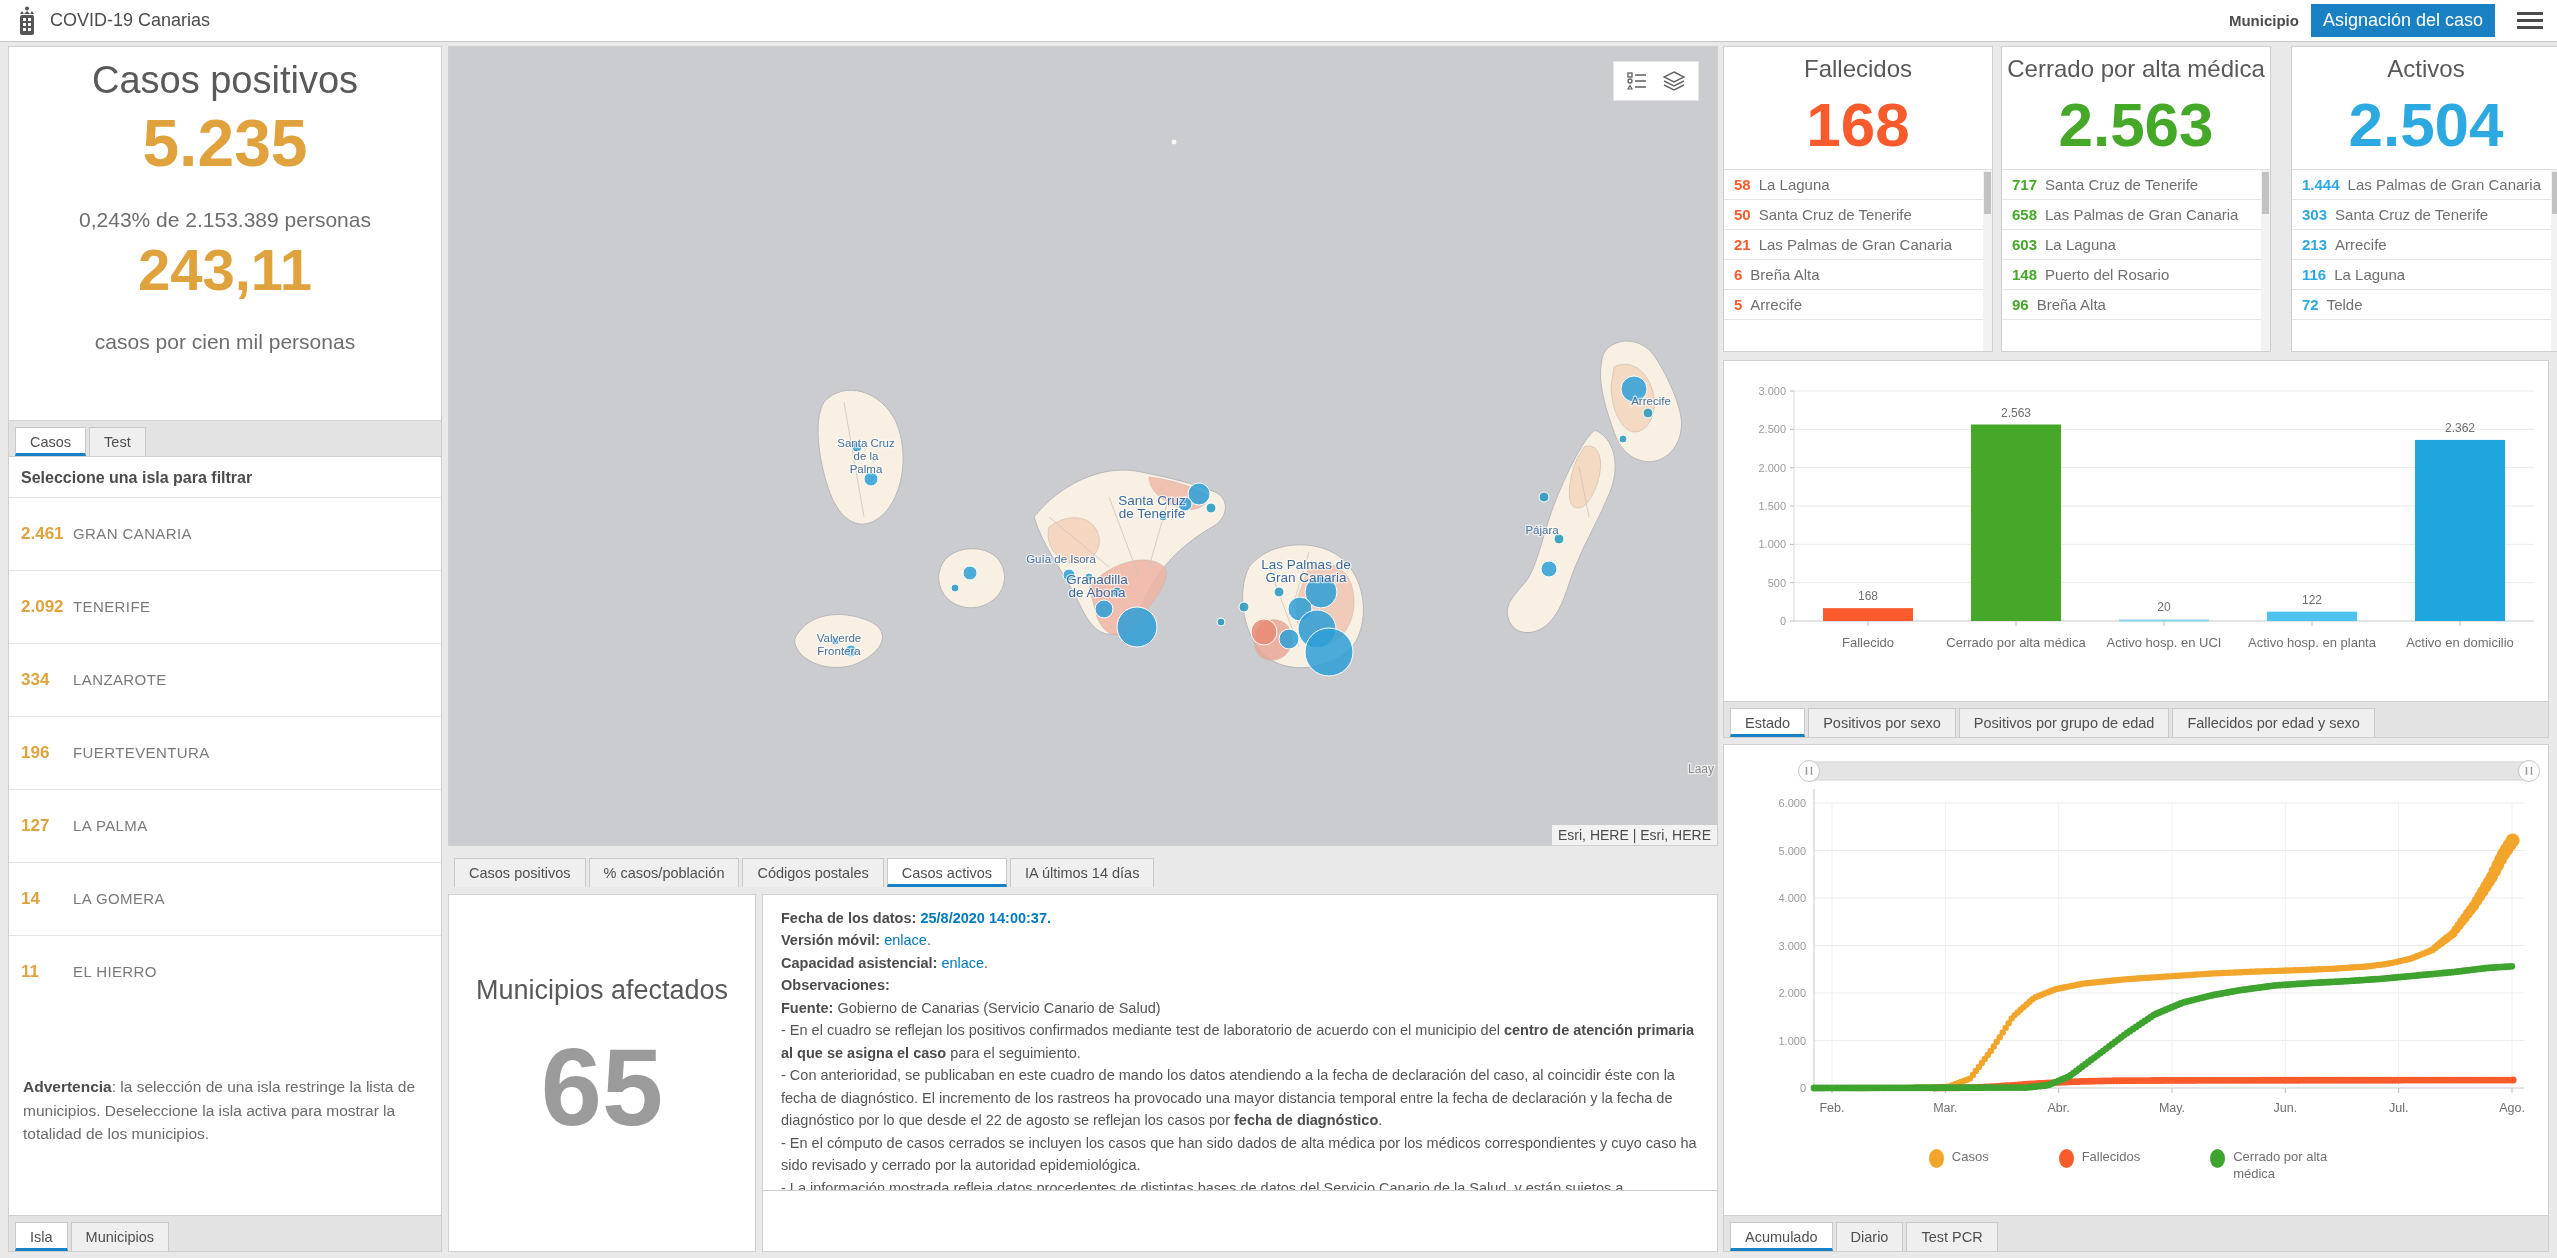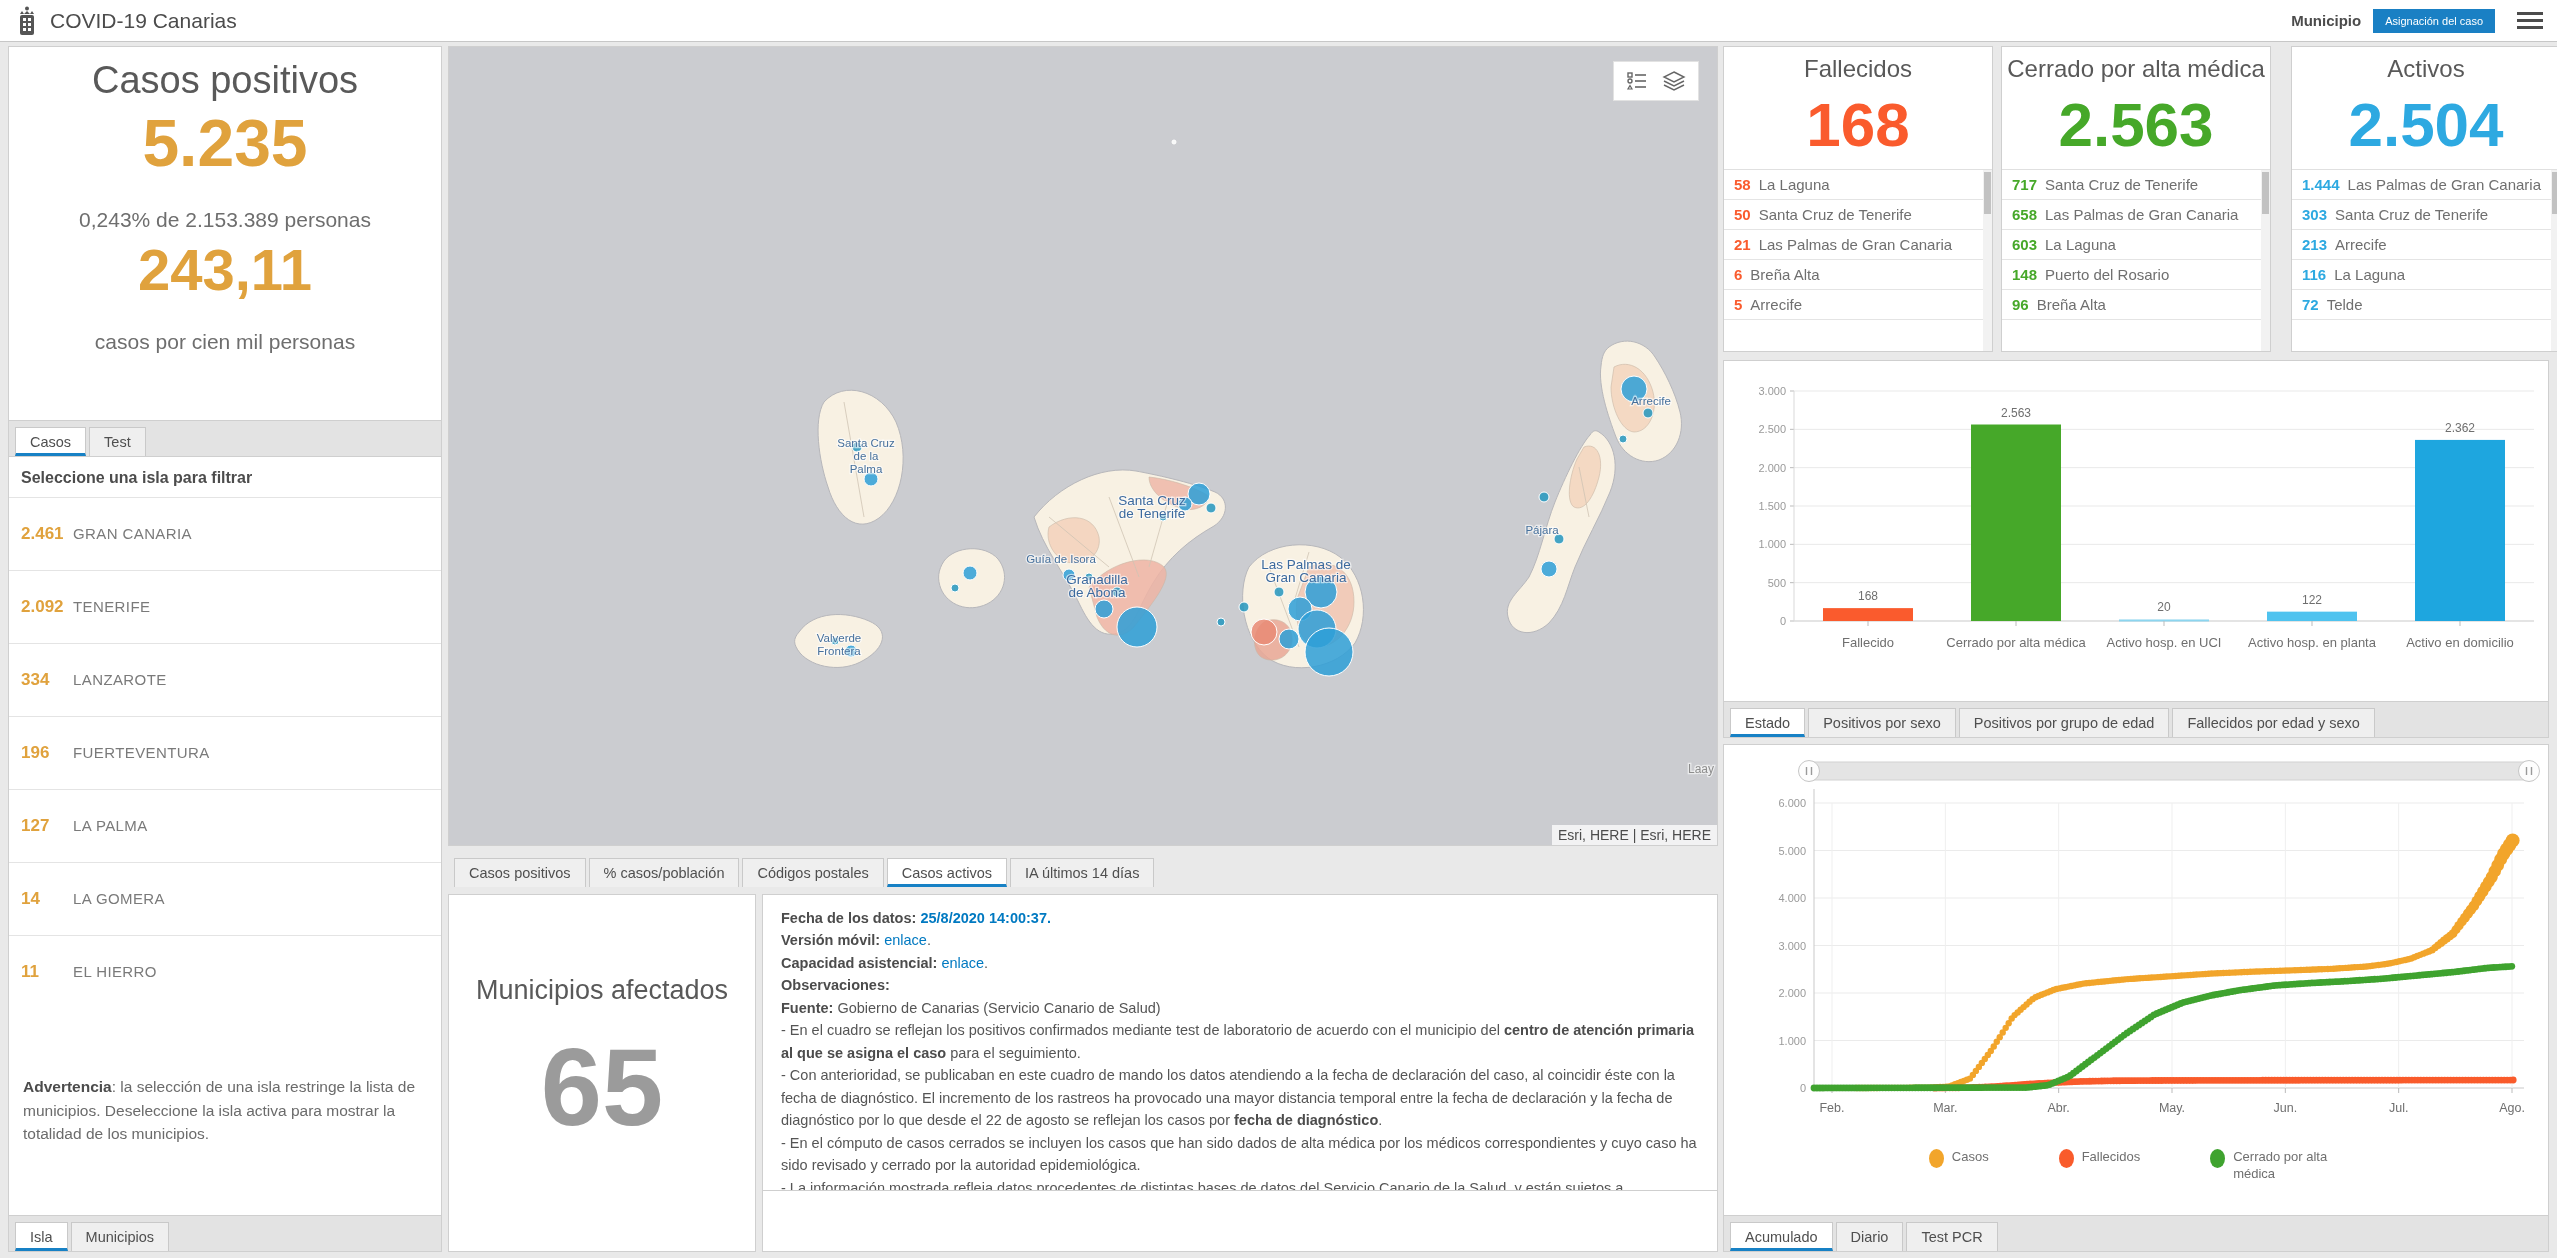--- a/index.html
+++ b/index.html
@@ -7,24 +7,24 @@
   body {
     position:relative; background:#e9e9e9;
     font-family:"Liberation Sans","DejaVu Sans",sans-serif; color:#4c4c4c;
     overflow:hidden;
   }
   .card { position:absolute; background:#fff; border:1px solid #cfcfcf; }
 
   
   .header { position:absolute; left:0; top:0; width:2557px; height:42px; background:#fff;
             border-bottom:1px solid #c7c7c7; display:flex; align-items:center; padding:0 14px; z-index:5;}
-  .header-title { font-size:21px; color:#4c4c4c; margin-left:10px; }
+  .header-title { font-size:18px; color:#4c4c4c; margin-left:10px; }
   .header-right { margin-left:auto; display:flex; align-items:center; gap:12px; }
   .view-link { font-size:15px; font-weight:bold; color:#4c4c4c; cursor:pointer; }
-  .view-btn  { font-size:11px; color:#fff; background:#1a80c4; padding:6px 12px; cursor:pointer; }
+  .view-btn  { font-size:18px; color:#fff; background:#1a80c4; padding:6px 12px; cursor:pointer; }
   .burger { width:26px; display:flex; flex-direction:column; gap:4px; cursor:pointer; margin-left:10px;}
   .burger span { display:block; height:3px; background:#4c4c4c; }
 
   
   .tabstrip { display:flex; gap:3px; background:#e3e3e3; padding:6px 0 0 6px; border-top:1px solid #cfcfcf; }
   .tabstrip.on-page { background:transparent; border-top:none; }
   .tab { font-size:14.5px; color:#4f4f4f; padding:6px 14px; background:#efefef;
          border:1px solid #c9c9c9; border-bottom:none; cursor:pointer; white-space:nowrap; }
   .tab.active { background:#fff; border-bottom:3px solid #1781c5; padding-bottom:3px; }
 

